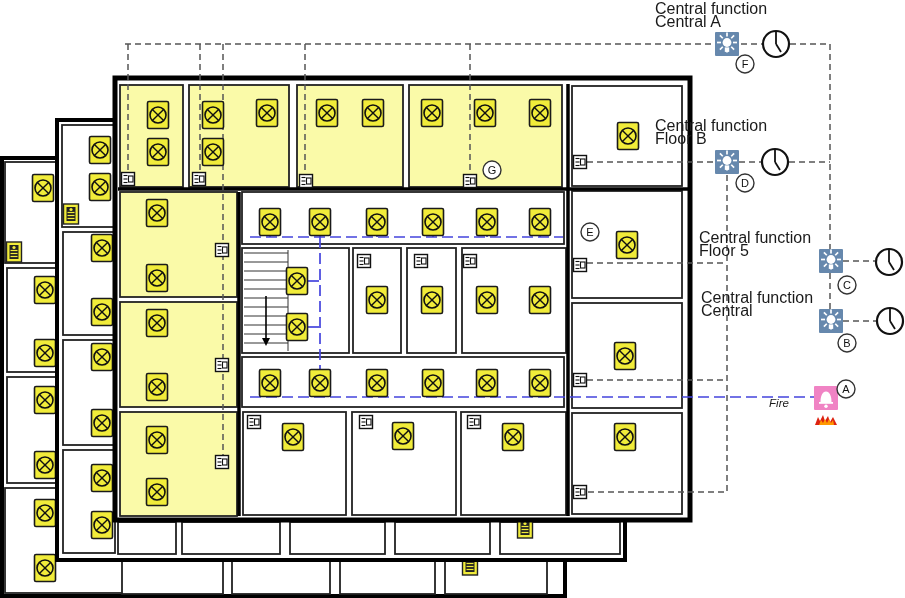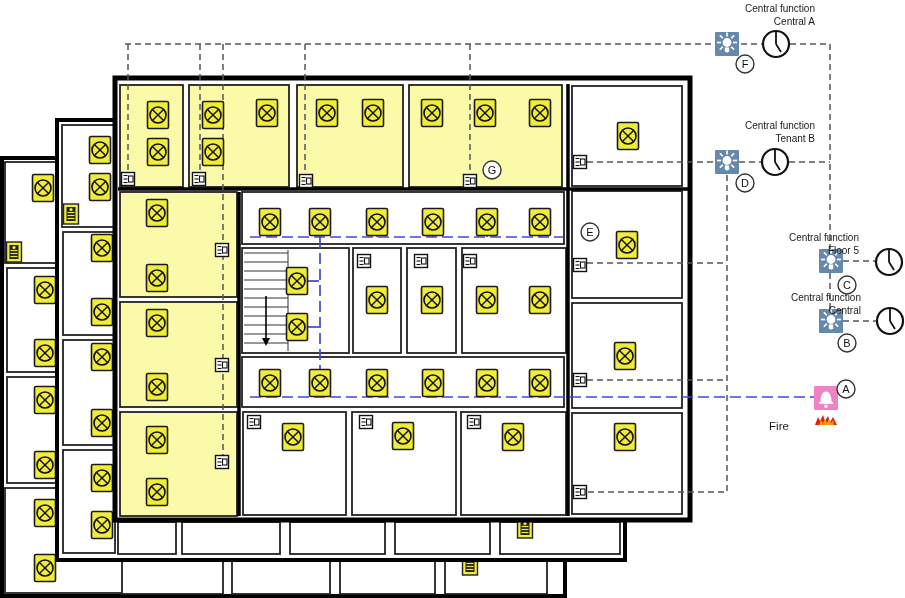--- a/index.html
+++ b/index.html
@@ -1,19 +1,19 @@
 <!DOCTYPE html>
 <html><head>
 <meta charset="utf-8">
 <style>
   html,body{margin:0;padding:0;background:#fff;}
   #stage{position:relative;width:905px;height:598px;background:#fff;overflow:hidden;
          font-family:"Liberation Sans",sans-serif;}
   #plan{position:absolute;left:0;top:0;}
-  .lbl{position:absolute;text-align:right;font-size:10px;line-height:13px;color:#1a1a1a;}
+  .lbl{position:absolute;text-align:left;font-size:16px;line-height:13px;color:#1a1a1a;}
   .lbl-fire{position:absolute;font-size:11.5px;color:#1a1a1a;text-align:center;}
 </style>
 </head>
 <body>
 <div id="stage">
 
 <svg id="plan" width="905" height="598" viewBox="0 0 905 598">
       <rect x="2" y="158" width="563" height="438" fill="#fff" stroke="#000000" stroke-width="4"></rect>
       <rect x="5" y="162" width="52" height="101" fill="#fff" stroke="#222" stroke-width="1.8"></rect>
       <rect x="7" y="268" width="50" height="104" fill="#fff" stroke="#222" stroke-width="1.8"></rect>
@@ -705,25 +705,25 @@
         <text x="590" y="235.8" text-anchor="middle" font-size="11" font-family="&quot;Liberation Sans&quot;,sans-serif" fill="#111">E</text>
       </g>
     </svg>
 
 <div class="lbl" style="left:655px;top:2px;width:160px;">
   <div>Central function</div>
   <div>Central A</div>
 </div>
 <div class="lbl" style="left:655px;top:119px;width:160px;">
   <div>Central function</div>
-  <div>Tenant B</div>
+  <div>Floor B</div>
 </div>
 <div class="lbl" style="left:699px;top:231px;width:160px;">
   <div>Central function</div>
   <div>Floor 5</div>
 </div>
 <div class="lbl" style="left:701px;top:291px;width:160px;">
   <div>Central function</div>
   <div>Central</div>
 </div>
-<div class="lbl-fire" style="left:756px;top:420px;width:46px;">Fire</div>
+<div class="lbl-fire" style="left:756px;top:397px;width:46px;font-style:italic;">Fire</div>
 
 </div>
 
 </body></html>

